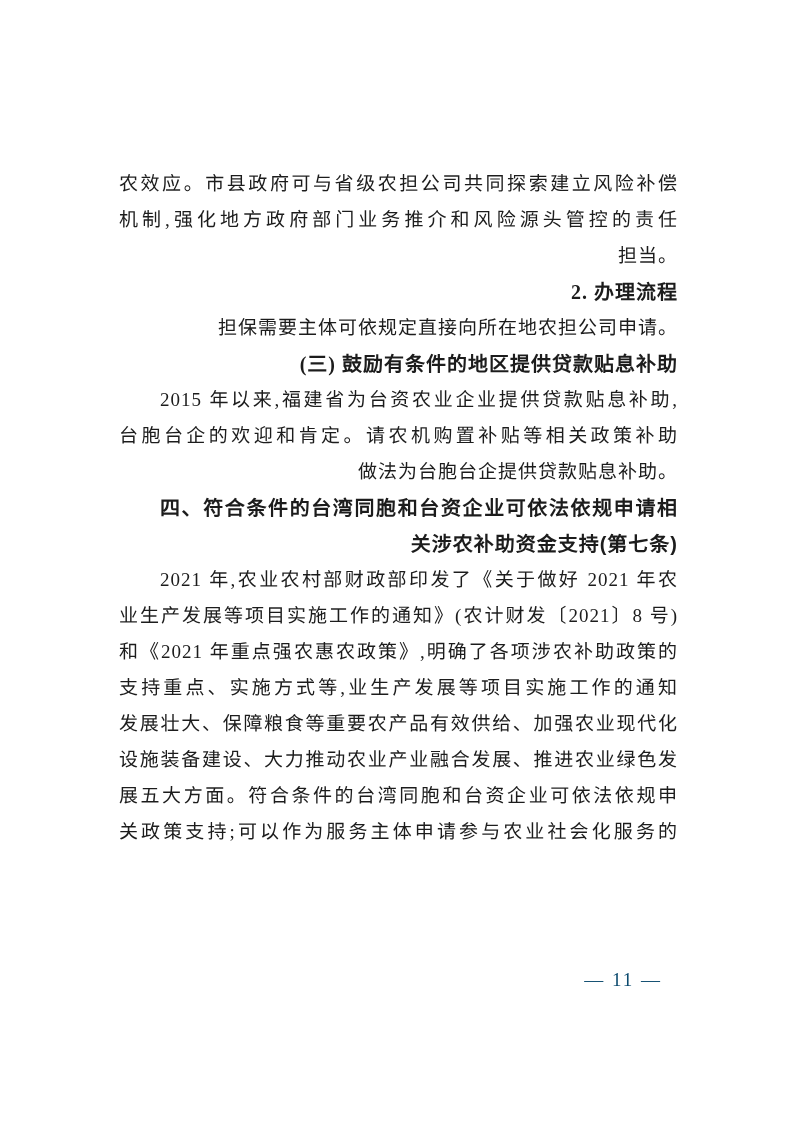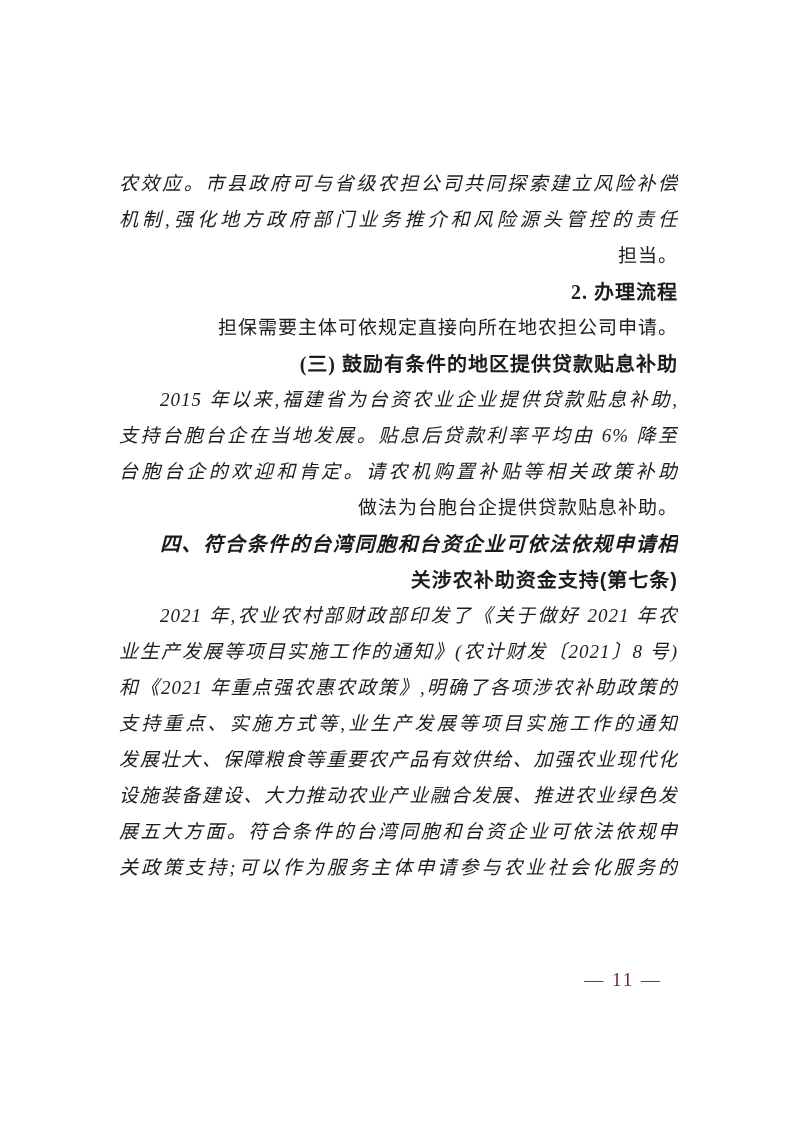--- a/index.html
+++ b/index.html
@@ -29,21 +29,20 @@
     height: 36px;
     overflow: hidden;
     letter-spacing: 1px;
     white-space: normal;
     text-align: right;
   }
   
   .jf {
     text-align: justify;
     text-align-last: justify;
-    font-style: italic;
   }
   
   .ind { text-indent: 41px; }
   
   .h-sub {
     font-weight: 700;
     font-size: 20px;
   }
   
   .h-major {
@@ -51,21 +50,21 @@
     font-size: 20px;
     font-family: "Liberation Sans", "DejaVu Sans", sans-serif;
   }
   .page-number {
     position: absolute;
     top: 968px;
     right: 131px;
     font-size: 19px;
     line-height: 24px;
     letter-spacing: 2px;
-    color: #7f1d1d;
+    color: #0c4a6e;
   }
 </style>
 </head>
 <body>
 
 <div class="page">
   <div class="content">
 
     <div class="block">
       <div class="ln jf">农效应。市县政府可与省级农担公司共同探索建立风险补偿</div>
@@ -80,21 +79,20 @@
     <div class="block">
       <div class="ln ind">担保需要主体可依规定直接向所在地农担公司申请。</div>
     </div>
 
     <div class="block">
       <div class="ln h-sub ind">(三) 鼓励有条件的地区提供贷款贴息补助</div>
     </div>
 
     <div class="block">
       <div class="ln jf ind">2015 年以来,福建省为台资农业企业提供贷款贴息补助,</div>
-      <div class="ln jf">支持台胞台企在当地发展。贴息后贷款利率平均由 6% 降至</div>
       <div class="ln jf">台胞台企的欢迎和肯定。请农机购置补贴等相关政策补助</div>
       <div class="ln">做法为台胞台企提供贷款贴息补助。</div>
     </div>
 
     <div class="block">
       <div class="ln h-major jf ind">四、符合条件的台湾同胞和台资企业可依法依规申请相</div>
       <div class="ln h-major">关涉农补助资金支持(第七条)</div>
     </div>
 
     <div class="block">

